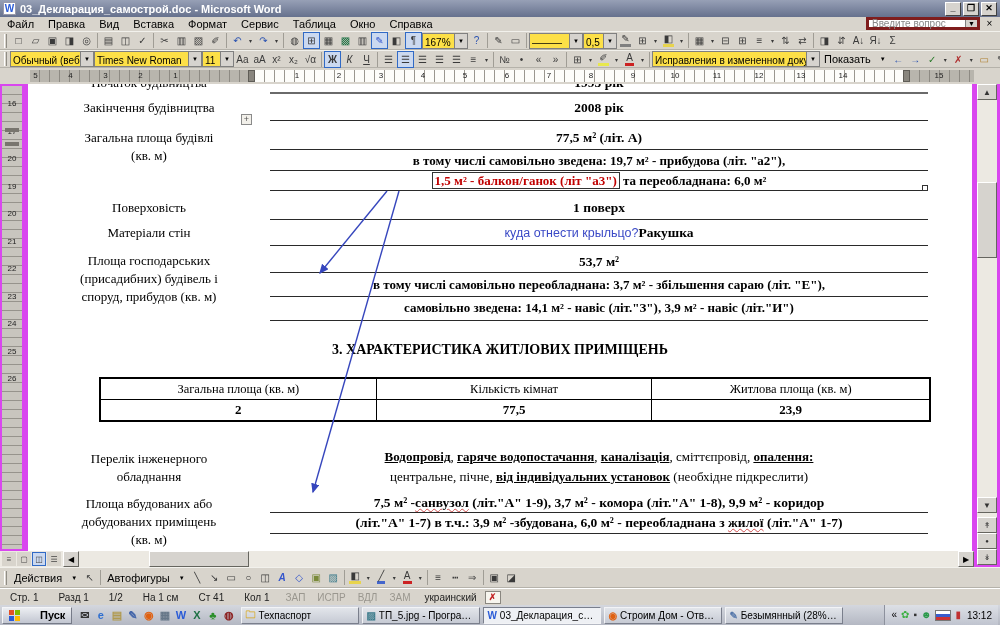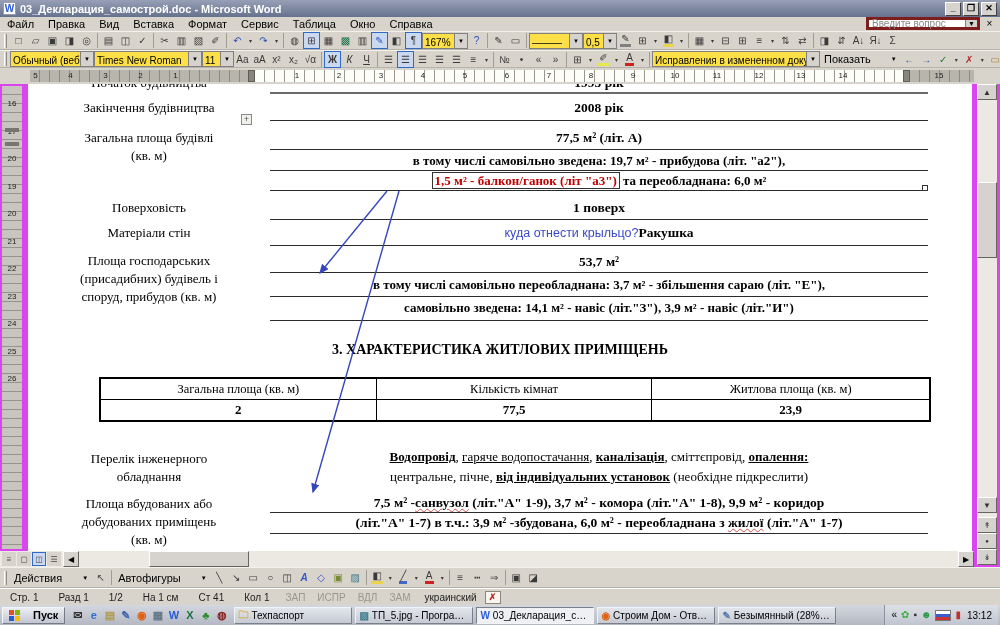--- a/index.html
+++ b/index.html
@@ -30,21 +30,21 @@
   .sep{width:1px;height:15px;background:#a09d95;margin:0 2px;flex:0 0 auto}
   .tbtn{min-width:17px;height:17px;display:inline-flex;align-items:center;justify-content:center;
     font-size:10px;color:#3a3a3a;border:1px solid transparent;flex:0 0 auto;white-space:nowrap;padding:0 1px}
   .tbtn.pressed{border:1px solid #316ac5;background:#cbd9f0}
   .narrow{min-width:9px;font-size:6px}
   .combo{display:inline-flex;align-items:flex-end;height:16px;background:#fde047;border:1px solid #808080;
     font-size:10px;overflow:hidden;white-space:nowrap;flex:0 0 auto}
   .combo .ctext{padding:0 2px;overflow:hidden;white-space:nowrap;flex:1 1 auto}
   .combo .ca{width:13px;align-self:stretch;background:#d6d3ce;border-left:1px solid #808080;
     display:flex;align-items:center;justify-content:center;font-size:6px;flex:0 0 auto}
-  .menu-btn{display:inline-flex;align-items:center;gap:20px;height:17px;padding:0 4px;font-size:11px;flex:0 0 auto;white-space:nowrap}
+  .menu-btn{display:inline-flex;align-items:center;gap:9px;height:17px;padding:0 4px;font-size:11px;flex:0 0 auto;white-space:nowrap}
   .menu-btn .ca{font-size:6px}
   .colorin{line-height:10px;border-bottom:3px solid;padding:0 1px;font-size:10px}
   
   .hruler{position:absolute;top:68px;left:0;right:0;height:16px;background:#d8d4cc}
   .rl-gray{position:absolute;left:30px;right:26px;top:2px;height:12px;background:#b8b5ad;
     background-image:repeating-linear-gradient(90deg,transparent 0 9px,#8d8a83 9px 10px)}
   .rl-white{position:absolute;left:255px;width:655px;top:2px;height:12px;background:#fdfdfa;
     background-image:repeating-linear-gradient(90deg,transparent 0 9px,#9a978f 9px 10px)}
   .hnums-l{position:absolute;left:18px;top:2px;display:flex}
   .hnums-l .rnum{width:35px}
@@ -106,21 +106,21 @@
   .statusbar{position:absolute;top:588px;left:0;right:0;height:17px;background:#d8d4cc;
     border-top:1px solid #fff;display:flex;align-items:center;font-size:10px;color:#222}
   .sfield{padding:0 10px;white-space:nowrap}
   .stog{padding:0 6px;color:#9a978f;font-size:10px}
   .slang{padding:0 8px;color:#222}
   .spellicon{width:16px;height:13px;border:1px solid #8a8780;background:#f7f5ee;color:#c02020;
     font-size:9px;line-height:11px;text-align:center;font-weight:bold}
   
   .taskbar{position:absolute;top:605px;left:0;right:0;height:20px;
     background:linear-gradient(180deg,#d4d7de,#b4b8c3);display:flex;align-items:center;gap:2px;padding:0 2px}
-  .startbtn{height:17px;display:inline-flex;align-items:center;gap:13px;padding:0 6px;
+  .startbtn{height:17px;display:inline-flex;align-items:center;gap:20px;padding:0 6px;
     background:linear-gradient(180deg,#eceef2,#c2c6d1);border:1px solid;border-color:#f4f5f8 #767b88 #767b88 #f4f5f8;
     font-weight:bold;font-size:11px;flex:0 0 auto}
   .wflag{width:11px;height:11px;display:grid;grid-template-columns:1fr 1fr;grid-template-rows:1fr 1fr;gap:1px}
   .wflag i{display:block}
   .qlaunch{display:flex;align-items:center;gap:1px;padding:0 3px;flex:0 0 auto}
   .qlicon{width:15px;height:15px;display:inline-flex;align-items:center;justify-content:center;font-size:11px;font-weight:bold}
   .taskbtn{width:118px;height:17px;background:linear-gradient(180deg,#e2e5ea,#c6cad4);
     border:1px solid;border-color:#f2f3f6 #7a7f8c #7a7f8c #f2f3f6;display:flex;align-items:center;gap:3px;
     padding:0 3px;font-size:10px;overflow:hidden;white-space:nowrap;flex:0 0 auto}
   .taskbtn.active{background:#eef0f4;border-color:#7a7f8c #f2f3f6 #f2f3f6 #7a7f8c}
@@ -405,21 +405,21 @@
         <div class="hc">Загальна площа (кв. м)</div>
         <div class="hc">Кількість кімнат</div>
         <div class="hc">Житлова площа (кв. м)</div>
         <div class="dc">2</div>
         <div class="dc">77,5</div>
         <div class="dc">23,9</div>
       </div>
 
       <div class="cl lab" style="top:366px">Перелік інженерного</div>
       <div class="cl lab" style="top:384px">обладнання</div>
-      <div class="segline" style="top:364px"><span class="u" style="font-weight: bold;">Водопровід</span><span>, </span><span class="u" style="font-weight: normal; margin-top: 28px;">гаряче водопостачання</span><span>, </span><span class="u" style="font-weight: bold;">каналізація</span><span>, сміттєпровід, </span><span class="u" style="font-weight: bold;">опалення:</span></div>
+      <div class="segline" style="top:364px"><span class="u" style="font-weight: bold;">Водопровід</span><span>, </span><span class="u" style="font-weight: bold; margin-top: 28px;">гаряче водопостачання</span><span>, </span><span class="u" style="font-weight: bold;">каналізація</span><span>, сміттєпровід, </span><span class="u" style="font-weight: bold;">опалення:</span></div>
       <div class="segline" style="top:384px"><span>центральне, пічне, </span><span class="u" style="font-weight: bold;">від індивідуальних установок</span><span> (необхідне підкреслити)</span></div>
 
       <div class="cl lab" style="top:411px">Площа вбудованих або</div>
       <div class="cl lab" style="top:429px">добудованих приміщень</div>
       <div class="cl lab" style="top:447px">(кв. м)</div>
       <div class="segline" style="top:410px;font-size:13.5px"><span style="font-weight: bold;">7,5 м²  -</span><span class="wavy" style="font-weight: bold;">санвузол</span><span style="font-weight: bold;">  (літ."А" 1-9), 3,7 м² - комора (літ."А" 1-8), 9,9 м² - коридор</span></div>
       <div class="bl" style="top:428px"></div>
       <div class="segline" style="top:430px;font-size:13.5px"><span style="font-weight: bold;">(літ."А" 1-7) в т.ч.: 3,9 м²  -збудована,  6,0 м² - переобладнана з </span><span class="wavy" style="font-weight: bold;">жилої</span><span style="font-weight: bold;"> (літ."А" 1-7)</span></div>
       <div class="bl" style="top:449px"></div>
 

